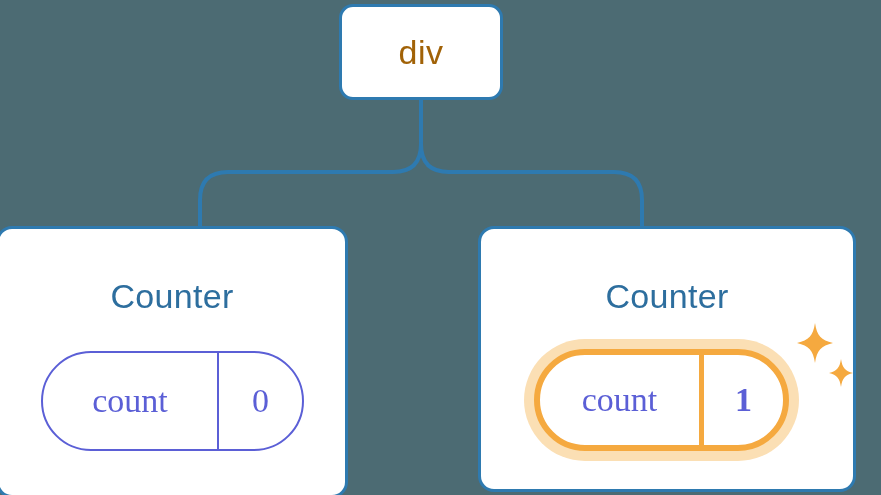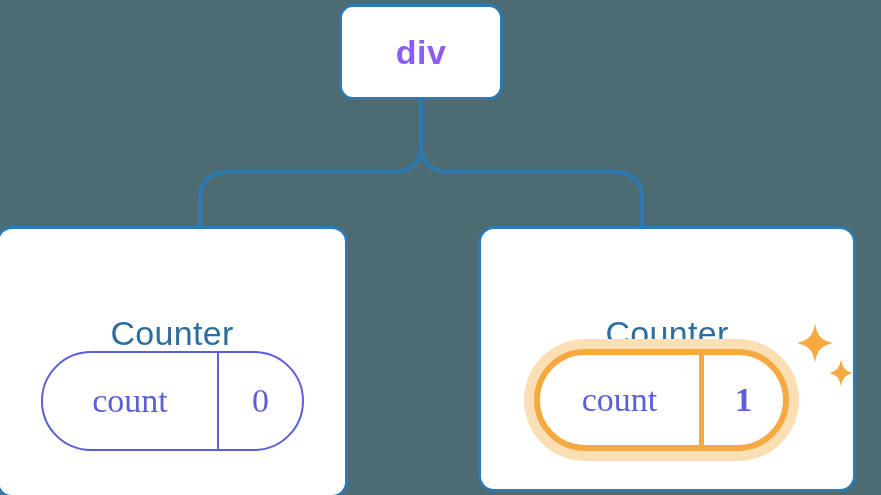--- a/index.html
+++ b/index.html
@@ -40,24 +40,23 @@
     border: 3px solid #2E7AB0;
     border-radius: 14px;
     box-sizing: border-box;
     display: flex;
     align-items: center;
     justify-content: center;
     z-index: 3;
   }
   .root-label {
     font-size: 34px;
-    color: #8b5cf6;
+    color: #a16207;
     letter-spacing: 0.5px;
     line-height: 1;
-    font-weight: bold;
   }
 
   
   .child-card {
     position: absolute;
     background: #FFFFFF;
     border: 3px solid #2E7AB0;
     border-radius: 16px;
     box-sizing: border-box;
     z-index: 3;
@@ -76,21 +75,20 @@
   }
   .card-title {
     position: absolute;
     left: 0;
     right: 0;
     text-align: center;
     font-size: 34px;
     color: #2D6E9E;
     letter-spacing: 0.3px;
     line-height: 1;
-    margin-top: 37px;
   }
   .card-left .card-title { top: 50px; }
   .card-right .card-title { top: 50px; }
 
   
   .state-pill {
     position: absolute;
     display: flex;
     align-items: stretch;
     box-sizing: border-box;

